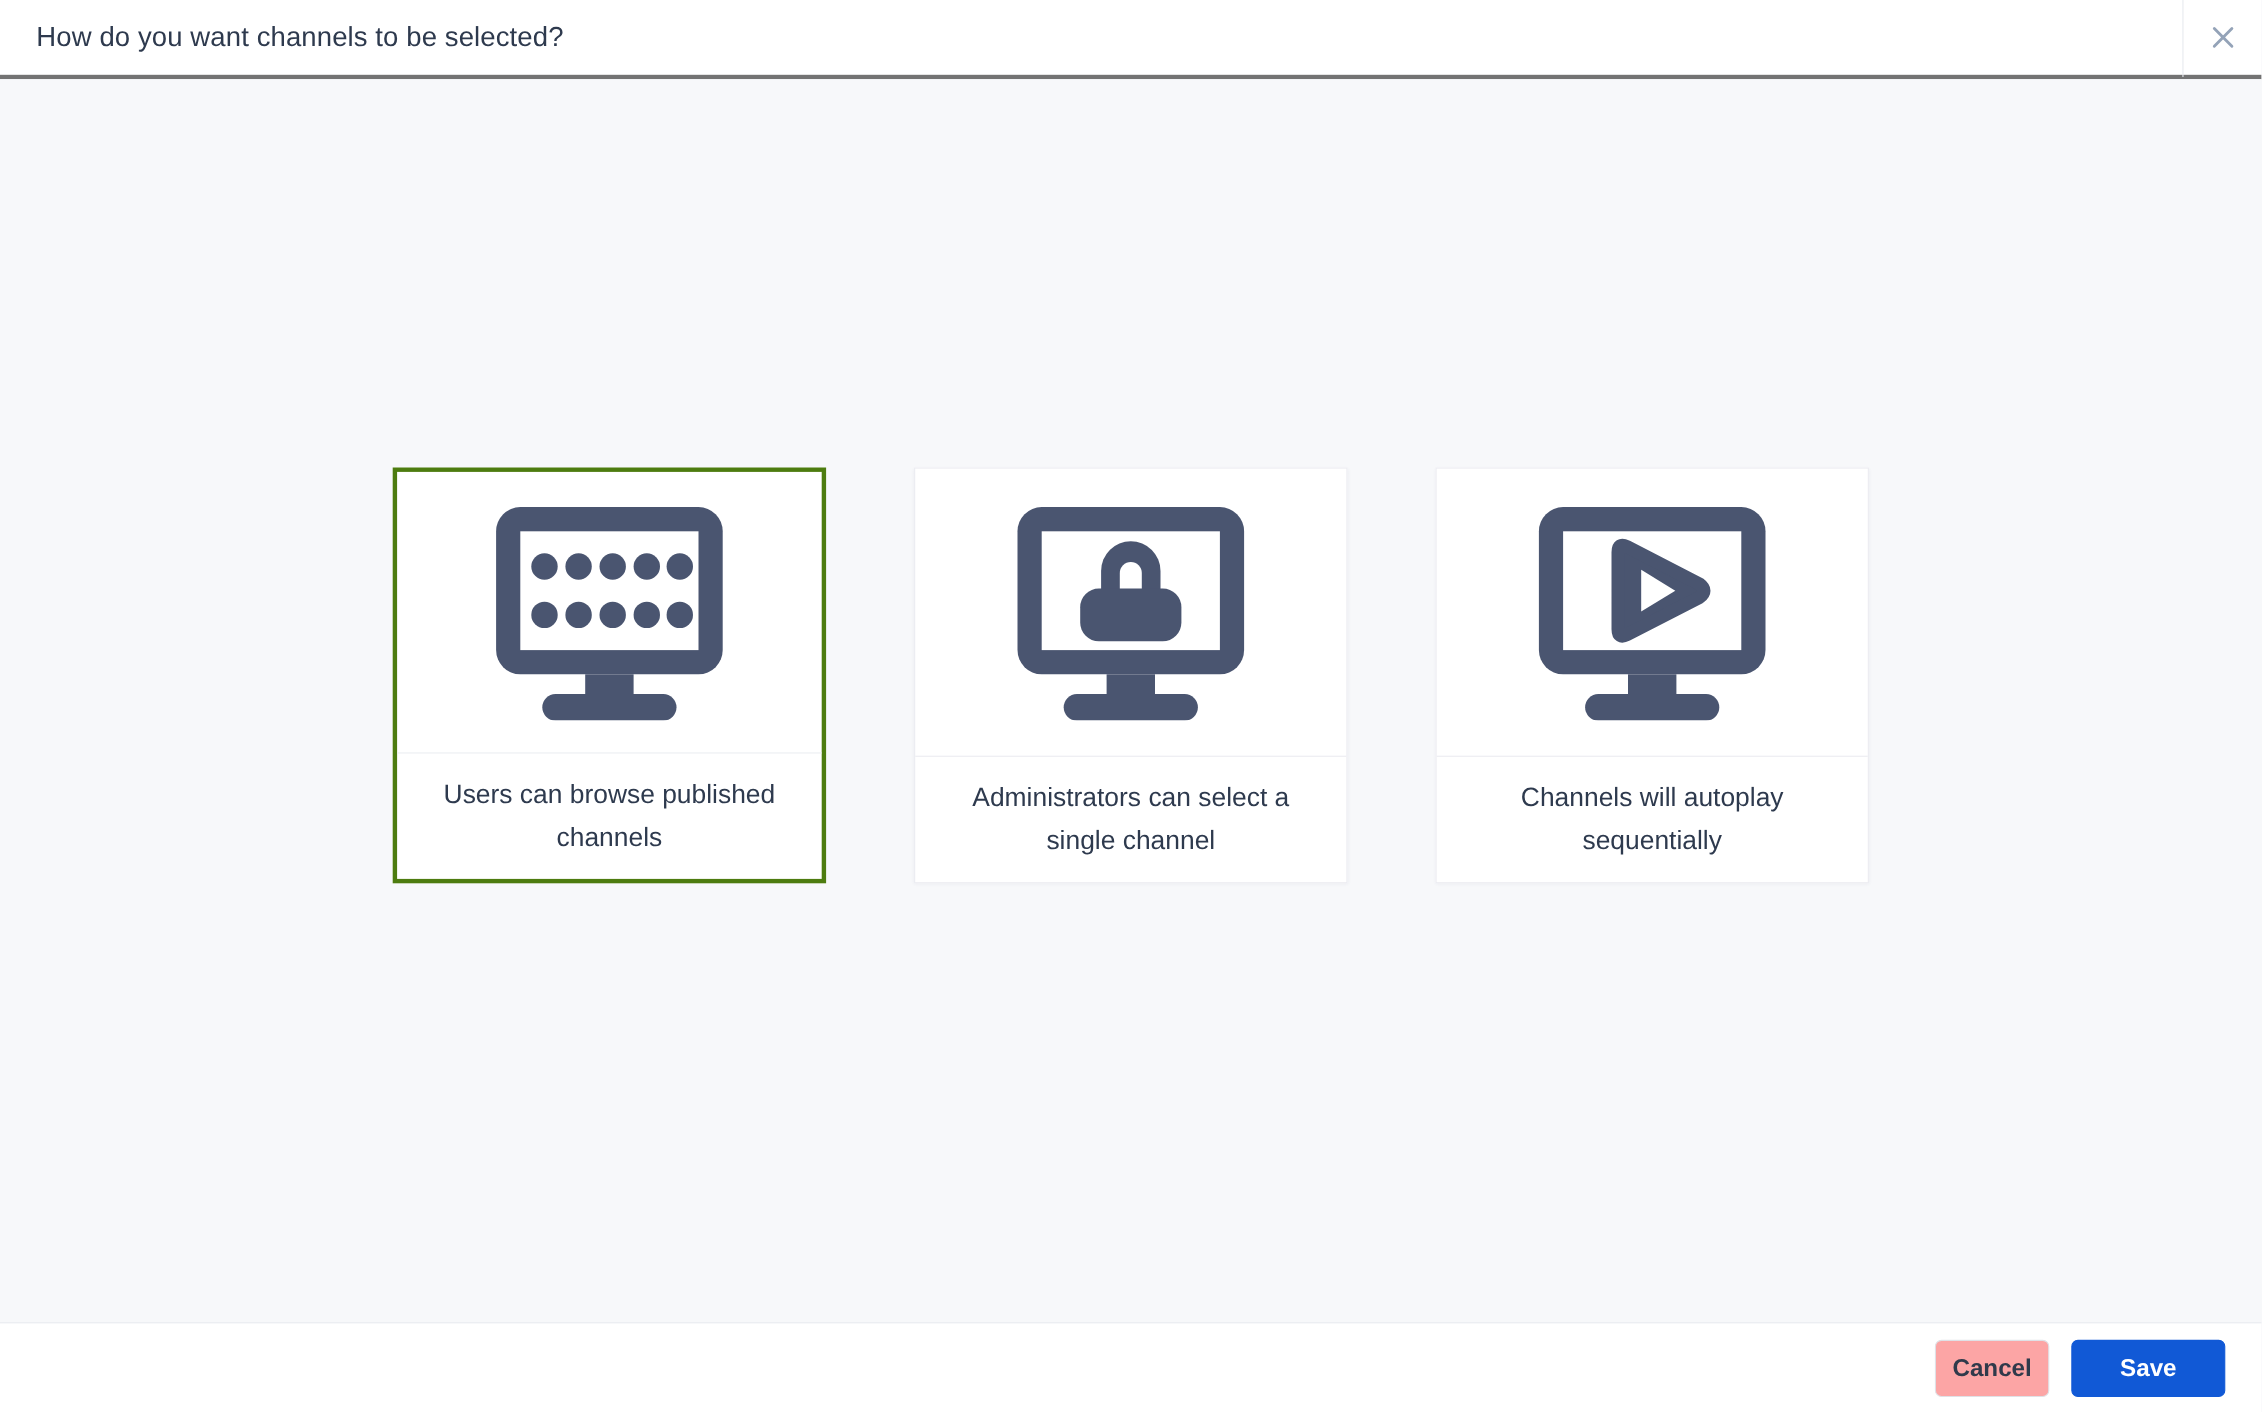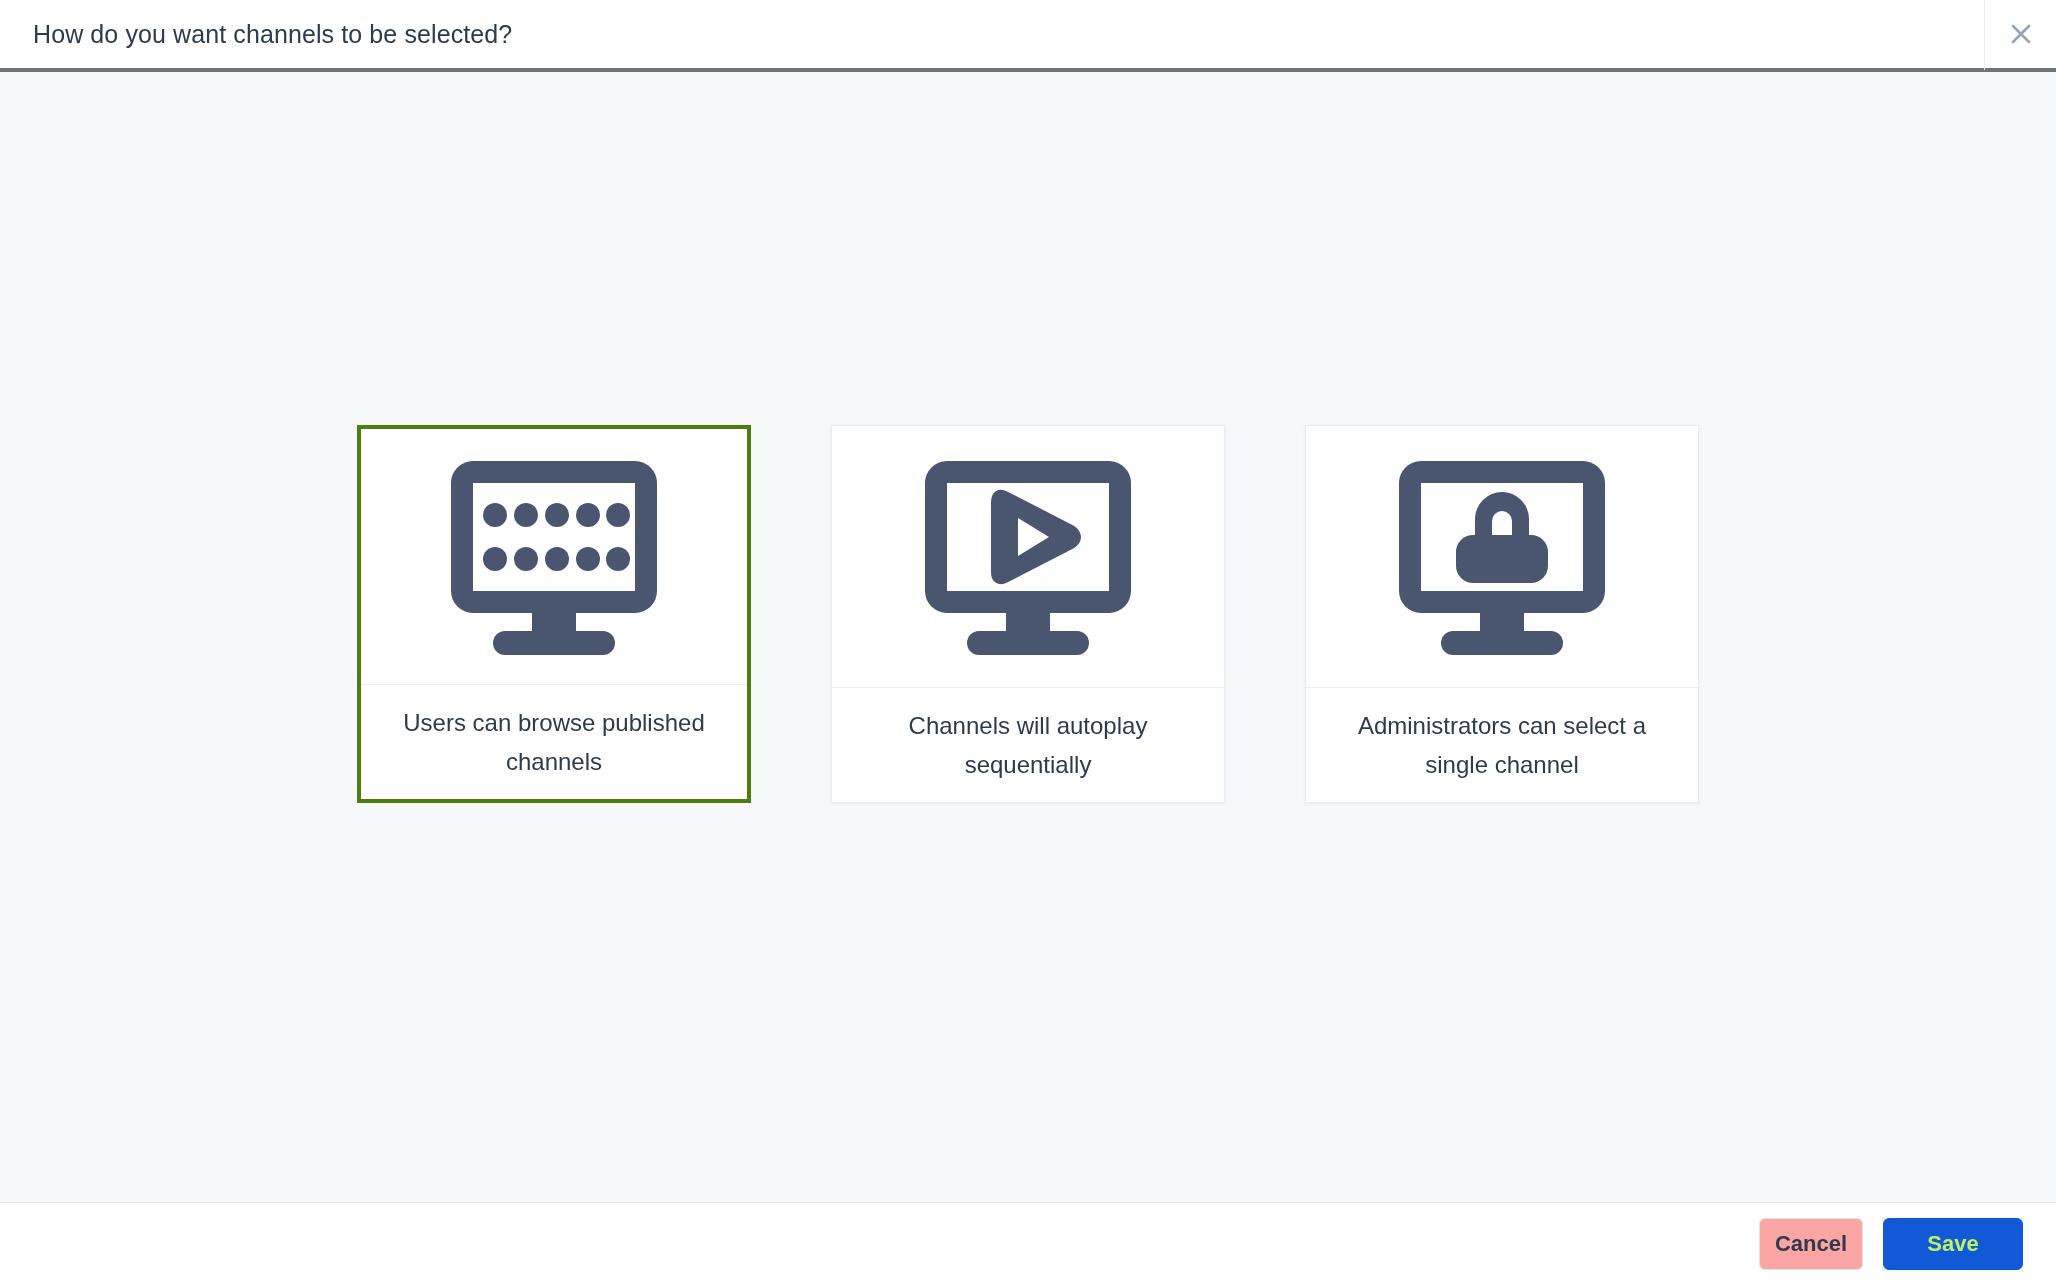--- a/index.html
+++ b/index.html
@@ -131,21 +131,21 @@
 
   .btn-cancel {
     background: #fca5a5;
     color: #303a4b;
     border: 1px solid #dfe1e6;
     width: 104px;
   }
 
   .btn-save {
     background: #1159d6;
-    color: #bef264;
+    color: #ffffff;
     border: 1px solid #1159d6;
     width: 140px;
   }
 </style>
 </head>
 <body>
 
 <div class="modal-header">
   <div class="modal-title">How do you want channels to be selected?</div>
 
@@ -192,47 +192,47 @@
 
     <div class="choice-card">
       <div class="card-icon-area">
         <span>
           <svg class="mon-icon" width="218" height="200" viewBox="0 0 218 200" aria-hidden="true">
             <rect x="6" y="6" width="206" height="152" rx="22" ry="22" fill="#4a5570"></rect>
             <rect x="28" y="28" width="162" height="108" fill="#ffffff"></rect>
             <rect x="87" y="158" width="44" height="26" fill="#4a5570"></rect>
             <rect x="48" y="176" width="122" height="24" rx="12" ry="12" fill="#4a5570"></rect>
 
-            <path d="M86 42 L152 76 Q160 82 152 88 L86 122 Q78 126 78 117 L78 47 Q78 38 86 42 Z" fill="#4a5570" stroke="#4a5570" stroke-width="12" stroke-linejoin="round"></path>
-
-            <path d="M99 63 L130 82 L99 101 Z" fill="#ffffff"></path>
+            <path d="M82 92 L82 64 A27 27 0 0 1 136 64 L136 92 Z" fill="#4a5570"></path>
+
+            <path d="M99 92 L99 66 A10 10 0 0 1 119 66 L119 92 Z" fill="#ffffff"></path>
+
+            <rect x="63" y="80" width="92" height="48" rx="17" ry="17" fill="#4a5570"></rect>
           </svg>
         </span>
       </div>
-      <div class="card-label">Channels will autoplay sequentially</div>
+      <div class="card-label">Administrators can select a single channel</div>
     </div>
 
     <div class="choice-card">
       <div class="card-icon-area">
         <span>
           <svg class="mon-icon" width="218" height="200" viewBox="0 0 218 200" aria-hidden="true">
             <rect x="6" y="6" width="206" height="152" rx="22" ry="22" fill="#4a5570"></rect>
             <rect x="28" y="28" width="162" height="108" fill="#ffffff"></rect>
             <rect x="87" y="158" width="44" height="26" fill="#4a5570"></rect>
             <rect x="48" y="176" width="122" height="24" rx="12" ry="12" fill="#4a5570"></rect>
 
-            <path d="M82 92 L82 64 A27 27 0 0 1 136 64 L136 92 Z" fill="#4a5570"></path>
-
-            <path d="M99 92 L99 66 A10 10 0 0 1 119 66 L119 92 Z" fill="#ffffff"></path>
-
-            <rect x="63" y="80" width="92" height="48" rx="17" ry="17" fill="#4a5570"></rect>
+            <path d="M86 42 L152 76 Q160 82 152 88 L86 122 Q78 126 78 117 L78 47 Q78 38 86 42 Z" fill="#4a5570" stroke="#4a5570" stroke-width="12" stroke-linejoin="round"></path>
+
+            <path d="M99 63 L130 82 L99 101 Z" fill="#ffffff"></path>
           </svg>
         </span>
       </div>
-      <div class="card-label">Administrators can select a single channel</div>
+      <div class="card-label">Channels will autoplay sequentially</div>
     </div>
 
   </div>
 </div>
 
 <div class="modal-footer">
   <button class="btn btn-cancel">Cancel</button>
   <button class="btn btn-save">Save</button>
 </div>
 

